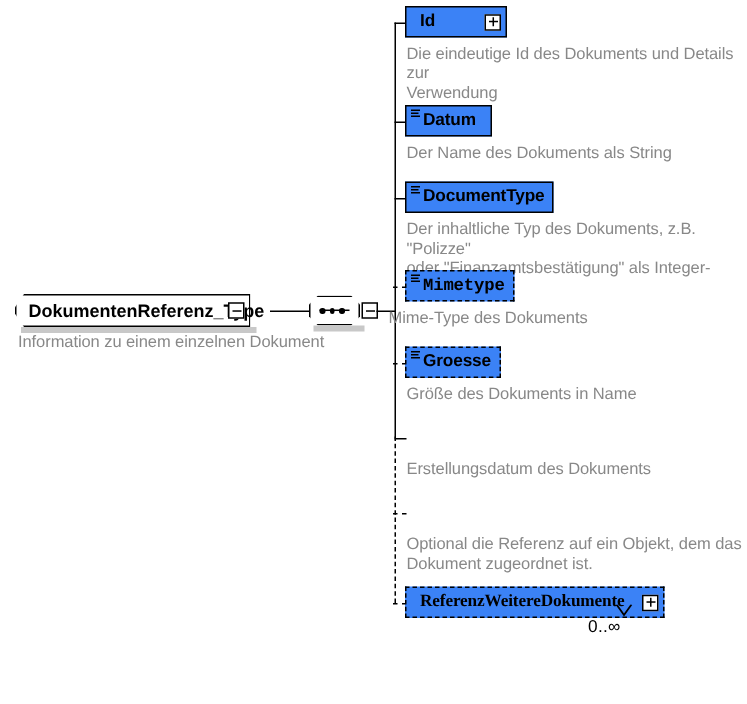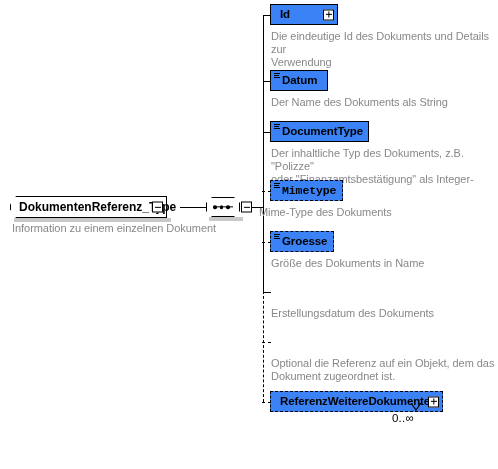--- a/index.html
+++ b/index.html
@@ -327,21 +327,21 @@
   <div class="annot" style="left:271px; top:257px; width:225px;">Größe des Dokuments in Name</div>
 
   <div class="conn h" style="left:263px; top:291.5px; width:8px;"></div>
   <div class="annot" style="left:271px; top:307px; width:225px;">Erstellungsdatum des Dokuments</div>
 
   <div class="conn-dash-h" style="left:262px; top:341.5px; width:9px;"></div>
   <div class="annot" style="left:271px; top:357px; width:226px;">Optional die Referenz auf ein Objekt, dem das
 Dokument zugeordnet ist.</div>
 
   <div class="conn-dash-h" style="left:262px; top:401.5px; width:9px;"></div>
-  <div class="node optional" style="left:270px; top:391px; width:173px;">
+  <div class="node optional" style="left:270px; top:391px; width:173px;font-family:Liberation Serif, serif;">
     <span class="shadow"></span>
     <span class="node-label">ReferenzWeitereDokumente</span>
     <span class="expander plus"></span>
   </div>
 
   <svg id="mult-chevron" viewBox="0 0 12 8">
     <polyline points="1,0 6,7 11,0" fill="none" stroke="#000000" stroke-width="1.2"></polyline>
   </svg>
   <div id="multiplicity">0..∞</div>
 

